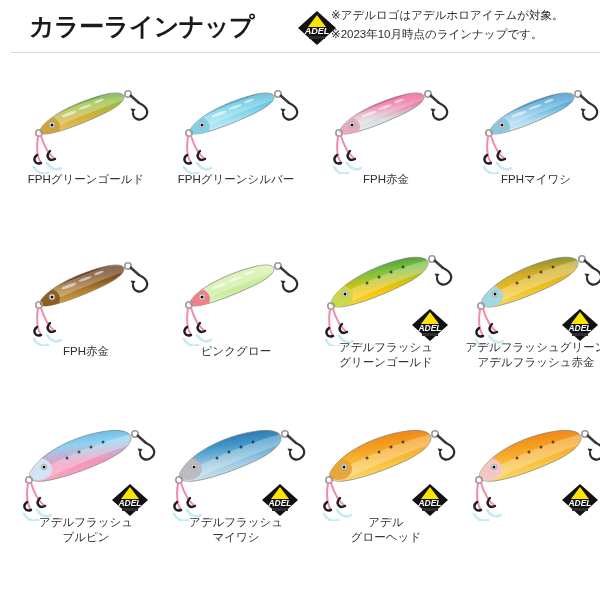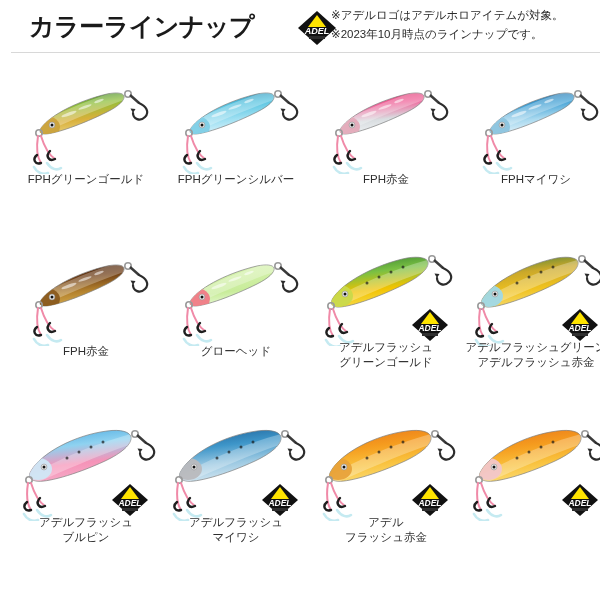--- a/index.html
+++ b/index.html
@@ -392,21 +392,21 @@
       <path d="M27,80 C25,93 26,101 30,107" stroke="#f08aa8" stroke-width="2"></path>
       <path d="M30,80 C34,93 38,99 44,103" stroke="#f08aa8" stroke-width="2"></path>
       <path d="M30,107 c-6,2 -9,-4 -4,-8" stroke="#1f1f1f" stroke-width="2.4"></path>
       <path d="M44,103 c-6,3 -10,-3 -5,-8" stroke="#1f1f1f" stroke-width="2.4"></path>
       <path d="M23,111 C26,117 32,119 37,117" stroke="#bfe8ef" stroke-width="2.6" opacity="0.9"></path>
       <path d="M36,107 C40,113 46,115 50,112" stroke="#bfe8ef" stroke-width="2.6" opacity="0.9"></path>
     </g>
   </svg>
           </div>
         </div>
-        <div class="caption">グローヘッド</div>
+        <div class="caption">ピンクグロー</div>
       </div>
       <div class="cell tall">
         <div class="art">
           <div class="lure">
   <svg viewBox="0 0 150 118" xmlns="http://www.w3.org/2000/svg">
     <defs>
       <linearGradient id="g6" x1="0" y1="0" x2="0.25" y2="1">
         <stop offset="0%" stop-color="#2f7d2e"></stop>
         <stop offset="38%" stop-color="#7ac043"></stop>
         <stop offset="72%" stop-color="#f2c300"></stop>
@@ -702,21 +702,21 @@
           <div class="badge adel">
   <svg viewBox="0 0 38 34" xmlns="http://www.w3.org/2000/svg">
     <polygon points="19,1 37,17 19,33 1,17" fill="#111111"></polygon>
     <polygon points="19,4 28,16 10,16" fill="#ffe400"></polygon>
     <text x="19" y="23" font-family="Liberation Sans, sans-serif" font-size="8.5" font-weight="bold" font-style="italic" fill="#ffffff" text-anchor="middle">ADEL</text>
     <rect x="11" y="25" width="16" height="3" fill="#2f2f2f"></rect>
   </svg>
           </div>
         </div>
         <div class="caption">アデル
-フラッシュ赤金</div>
+グローヘッド</div>
       </div>
       <div class="cell tall">
         <div class="art">
           <div class="lure">
   <svg viewBox="0 0 150 118" xmlns="http://www.w3.org/2000/svg">
     <defs>
       <linearGradient id="g11" x1="0" y1="0" x2="0.25" y2="1">
         <stop offset="0%" stop-color="#e8761a"></stop>
         <stop offset="38%" stop-color="#f59b1e"></stop>
         <stop offset="72%" stop-color="#f9c13c"></stop>

